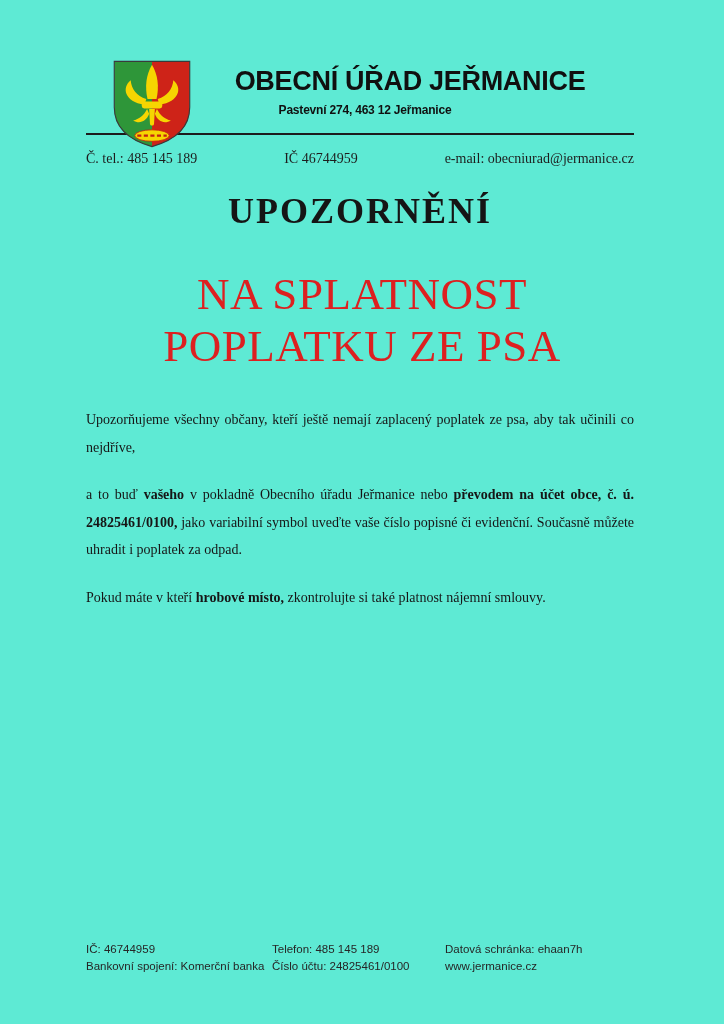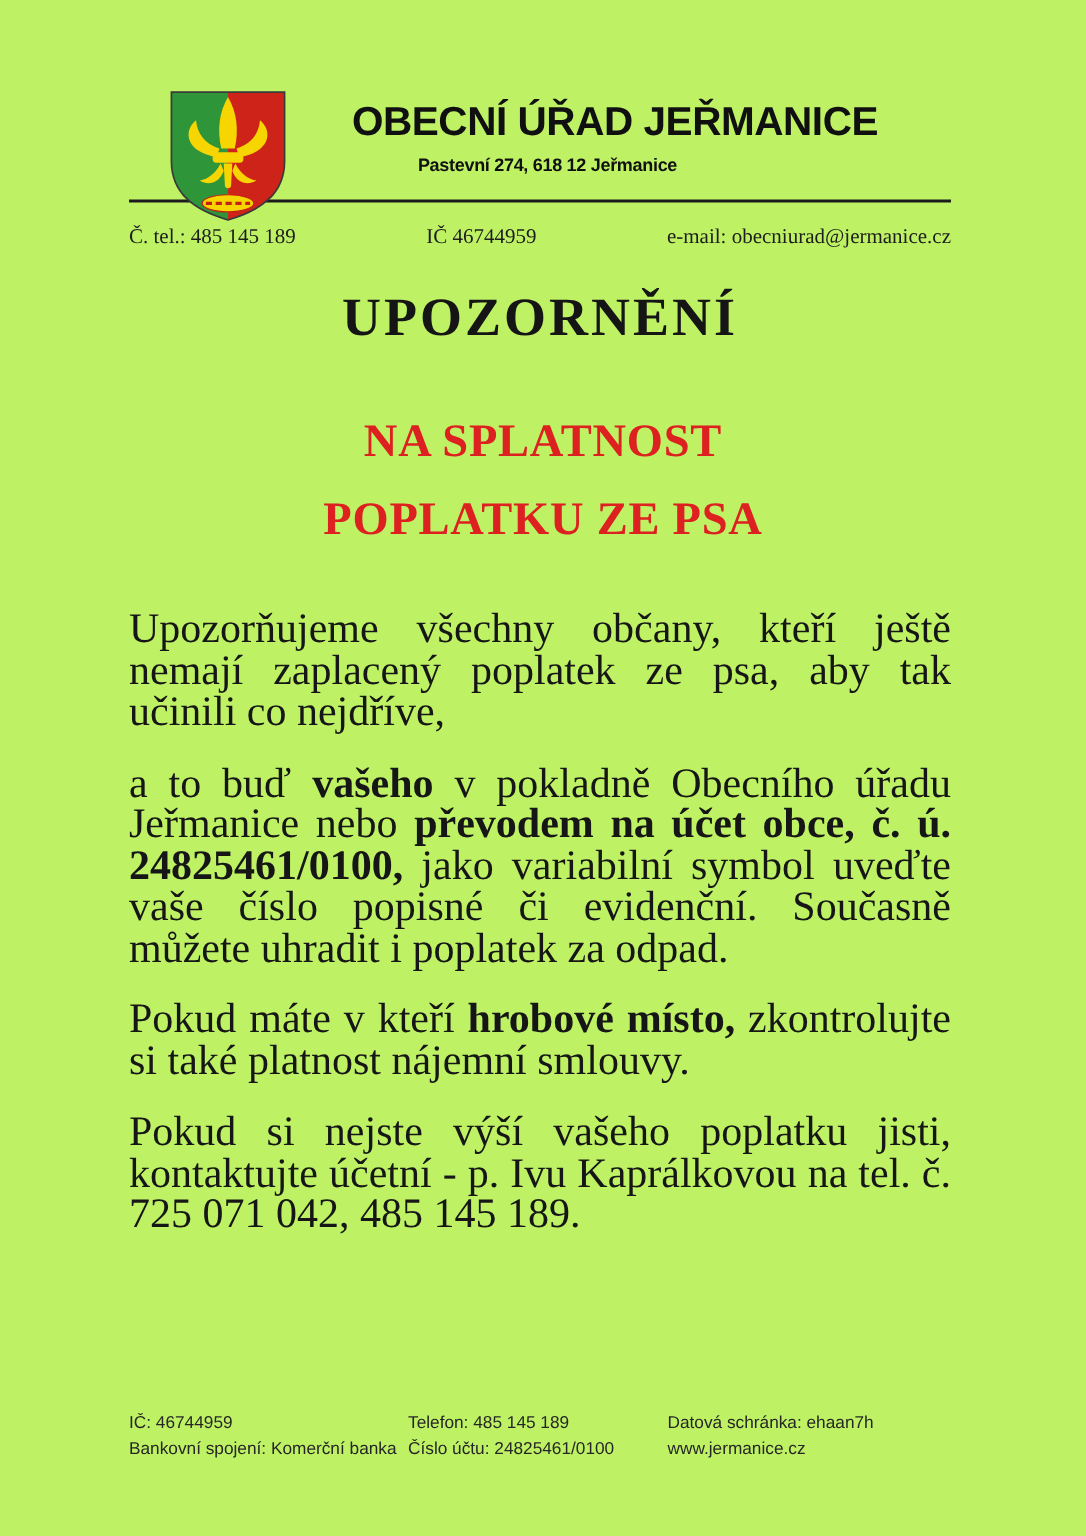--- a/index.html
+++ b/index.html
@@ -1,20 +1,20 @@
 <!DOCTYPE html>
 <html lang="cs"><head>
 <meta charset="utf-8">
 <title>Obecní úřad Jeřmanice — Upozornění</title>
 <style>
   html,body{margin:0;padding:0;background:#ffffff;}
   .page{
     position:relative;
     width:724px;height:1024px;
-    background:#bef264;
+    background:#5eead4;
     color:#1d1d1d;
     font-family:"Liberation Serif",serif;
     overflow:hidden;
   }
 
   
   .crest{position:absolute;left:111px;top:57px;width:82px;height:94px;z-index:2;}
   .header-rule{position:absolute;left:86px;top:133px;width:548px;height:2px;background:#1c1c1c;z-index:1;}
   .header-text{
     position:absolute;left:186px;top:66px;width:448px;
@@ -29,27 +29,27 @@
     font-size:14px;color:#1d1d1d;
   }
 
   
   .notice-heading{
     position:absolute;left:86px;top:190px;width:548px;margin:0;
     text-align:center;font-size:36px;font-weight:bold;letter-spacing:2px;color:#151515;
   }
   .notice-title{
     position:absolute;left:36px;top:268px;width:652px;margin:0;
-    text-align:center;font-size:31px;line-height:52px;font-weight:bold;letter-spacing:0.5px;
+    text-align:center;font-size:45px;line-height:52px;font-weight:normal;letter-spacing:0.5px;
   }
 
   
   .body-text{
     position:absolute;left:86px;top:406px;width:548px;
-    font-size:28px;line-height:27.5px;text-align:justify;color:#161616;
+    font-size:14px;line-height:27.5px;text-align:justify;color:#161616;
   }
   .body-text p{margin:0 0 20px 0;}
   .body-text b{font-weight:bold;}
 
   
   .footer{
     position:absolute;left:86px;top:941px;width:556px;
     display:flex;
     font-family:"Liberation Sans",sans-serif;
     font-size:11.5px;line-height:16.5px;color:#262626;
@@ -83,21 +83,21 @@
         <path d="M56,62 C60,70 66,74.5 73,76 C66,80.5 57,78 53.5,68 Z"></path>
       </g>
       <ellipse cx="50" cy="94.5" rx="21" ry="7" stroke="#c42015" stroke-width="1" fill="#f6d501"></ellipse>
       <path d="M32,94.5 H68" fill="none" stroke="#c42015" stroke-width="2.6" stroke-dasharray="5 3"></path>
     </g>
     <path d="M4,4 H96 V60 C96,86 78,100 50,108 C22,100 4,86 4,60 Z" fill="none" stroke="#3a3a3a" stroke-width="1.4"></path>
   </svg>
 
   <div class="header-text">
     <div class="org-title">OBECNÍ ÚŘAD JEŘMANICE</div>
-    <div class="org-address">Pastevní 274, 618 12  Jeřmanice</div>
+    <div class="org-address">Pastevní 274, 463 12  Jeřmanice</div>
   </div>
 
   <div class="header-rule"></div>
 
   <div class="contact-row">
     <span>Č. tel.: 485 145 189</span>
     <span>IČ 46744959</span>
     <span>e-mail: obecniurad@jermanice.cz</span>
   </div>
 
@@ -105,21 +105,20 @@
 
   <h2 class="notice-title" style="color: rgb(221, 32, 32);">
     <span>NA SPLATNOST</span><br>
     <span>POPLATKU ZE PSA</span>
   </h2>
 
   <div class="body-text">
       <p><span>Upozorňujeme všechny občany, kteří ještě nemají zaplacený poplatek ze psa, aby tak učinili co nejdříve,</span></p>
       <p><span>a to buď </span><b>vašeho</b><span> v pokladně Obecního úřadu Jeřmanice nebo </span><b>převodem na účet obce, č. ú. 24825461/0100,</b><span> jako variabilní symbol uveďte vaše číslo popisné či evidenční. Současně můžete uhradit i poplatek za odpad.</span></p>
       <p><span>Pokud máte v kteří </span><b>hrobové místo,</b><span> zkontrolujte si také platnost nájemní smlouvy.</span></p>
-      <p><span>Pokud si nejste výší vašeho poplatku jisti, kontaktujte účetní - p. Ivu Kaprálkovou na tel. č. 725 071 042, 485 145 189.</span></p>
     </div>
 
   <div class="footer">
     <div class="fcol1">
       <div>IČ: 46744959</div>
       <div>Bankovní spojení: Komerční banka</div>
     </div>
     <div class="fcol2">
       <div>Telefon: 485 145 189</div>
       <div>Číslo účtu: 24825461/0100</div>

